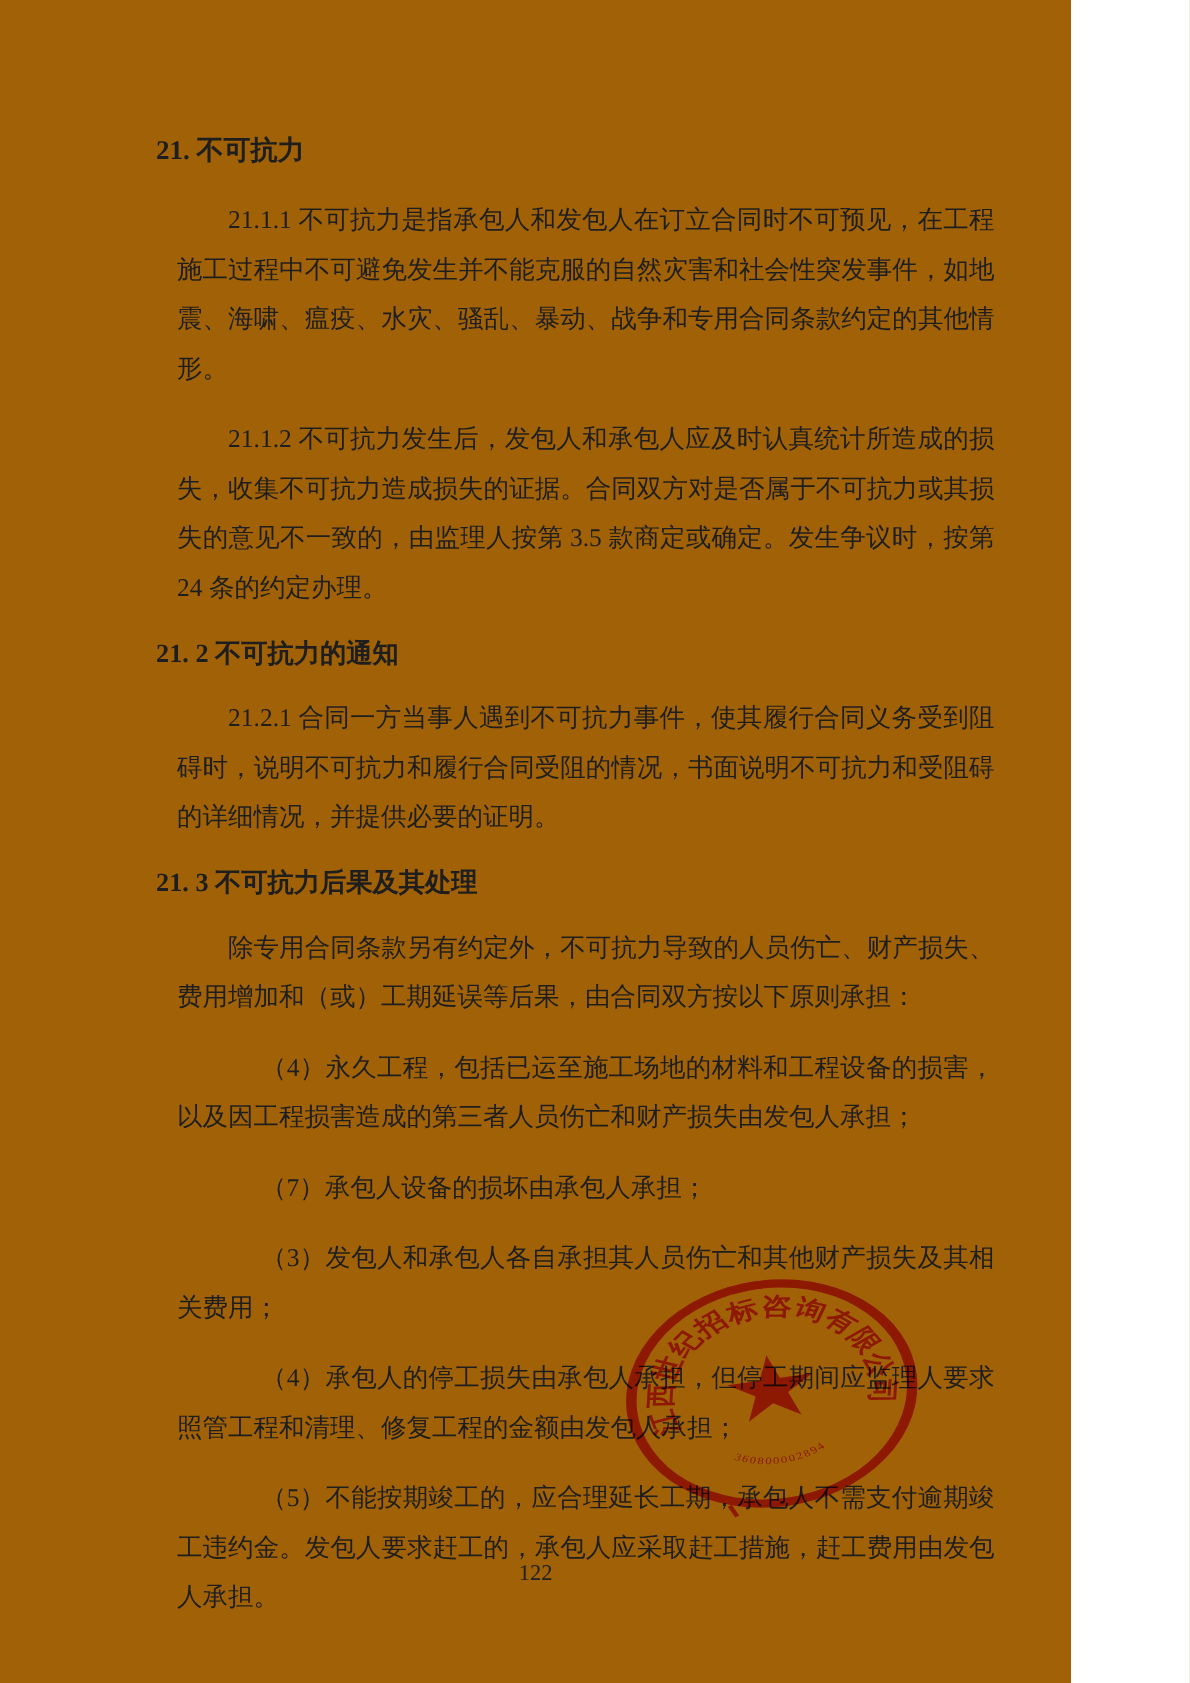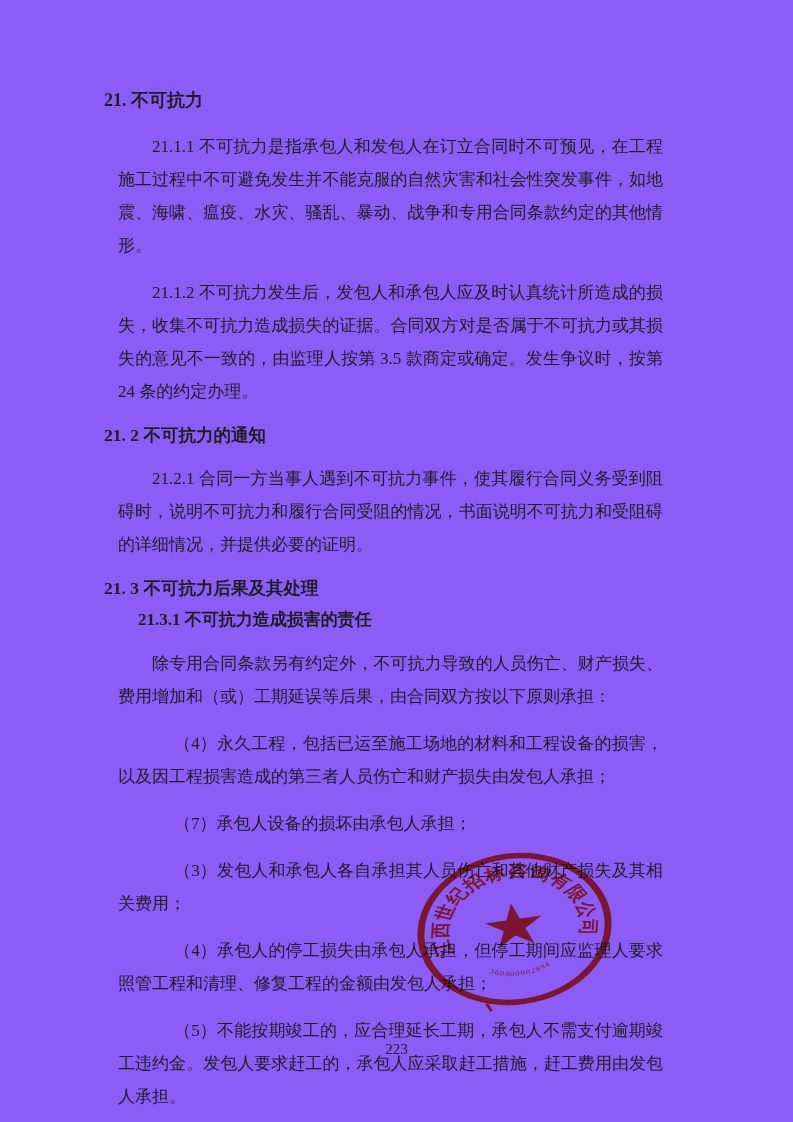--- a/index.html
+++ b/index.html
@@ -1,19 +1,19 @@
 <!DOCTYPE html>
 <html lang="zh"><head>
 <meta charset="utf-8">
 <style>
   html,body { margin:0; padding:0; background:#ffffff; }
   .page {
     position:relative;
-    width:793px; height:1122px;
-    background:#8b5cf6;
+    width:714px; height:1122px;
+    background:#a16207;
     overflow:hidden;
     font-family:"Liberation Serif","DejaVu Serif",serif;
     color:#1e1e1e;
   }
   .content {
     position:absolute;
     left:104px; top:88px;
     width:573px;
   }
   .content h1 {
@@ -60,21 +60,20 @@
 
 <div class="page">
 
   <main class="content">
     <h1>21. 不可抗力</h1>
     <p class="para">21.1.1 不可抗力是指承包人和发包人在订立合同时不可预见，在工程施工过程中不可避免发生并不能克服的自然灾害和社会性突发事件，如地震、海啸、瘟疫、水灾、骚乱、暴动、战争和专用合同条款约定的其他情形。</p>
     <p class="para">21.1.2 不可抗力发生后，发包人和承包人应及时认真统计所造成的损失，收集不可抗力造成损失的证据。合同双方对是否属于不可抗力或其损失的意见不一致的，由监理人按第 3.5 款商定或确定。发生争议时，按第 24 条的约定办理。</p>
     <h2>21. 2 不可抗力的通知</h2>
     <p class="para">21.2.1 合同一方当事人遇到不可抗力事件，使其履行合同义务受到阻碍时，说明不可抗力和履行合同受阻的情况，书面说明不可抗力和受阻碍的详细情况，并提供必要的证明。</p>
     <h2>21. 3 不可抗力后果及其处理</h2>
-    <h3>21.3.1 不可抗力造成损害的责任</h3>
     <p class="para">除专用合同条款另有约定外，不可抗力导致的人员伤亡、财产损失、费用增加和（或）工期延误等后果，由合同双方按以下原则承担：</p>
     <div class="items">
       <p class="item">（4）永久工程，包括已运至施工场地的材料和工程设备的损害，以及因工程损害造成的第三者人员伤亡和财产损失由发包人承担；</p>
       <p class="item">（7）承包人设备的损坏由承包人承担；</p>
       <p class="item">（3）发包人和承包人各自承担其人员伤亡和其他财产损失及其相关费用；</p>
       <p class="item">（4）承包人的停工损失由承包人承担，但停工期间应监理人要求照管工程和清理、修复工程的金额由发包人承担；</p>
       <p class="item">（5）不能按期竣工的，应合理延长工期，承包人不需支付逾期竣工违约金。发包人要求赶工的，承包人应采取赶工措施，赶工费用由发包人承担。</p>
     </div>
   </main>
 
@@ -90,16 +89,16 @@
       </text>
       <polygon fill="#dd2f1d" points="100,67 106.8,87.7 128.5,87.7 110.9,100.6 117.6,121.3 100,108.5 82.4,121.3 89.1,100.6 71.5,87.7 93.2,87.7"></polygon>
       <text font-size="8.5" fill="#dd2f1d" letter-spacing="1.2" text-anchor="middle" font-family="Liberation Serif, DejaVu Serif, serif">
         <textPath href="#arcBot" startOffset="50%">360800002894</textPath>
       </text>
       <line x1="62" y1="190" x2="66" y2="200" stroke="#dd2f1d" stroke-width="3"></line>
     </svg>
   </div>
 
   <footer class="footer">
-    <span>223</span>
+    <span>122</span>
   </footer>
 
 </div>
 
 </body></html>

